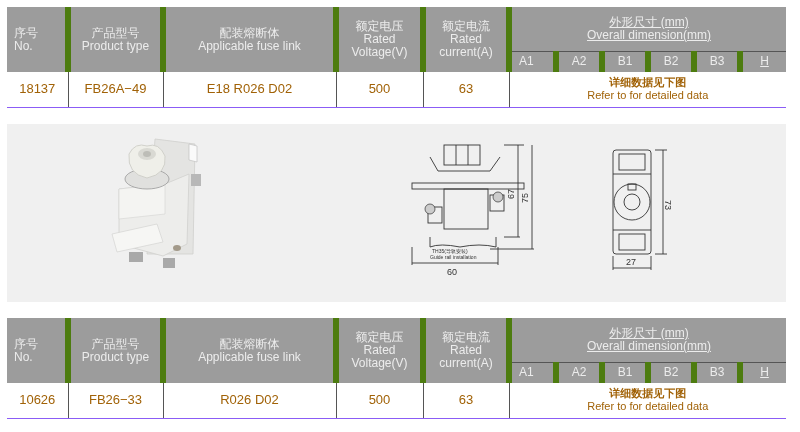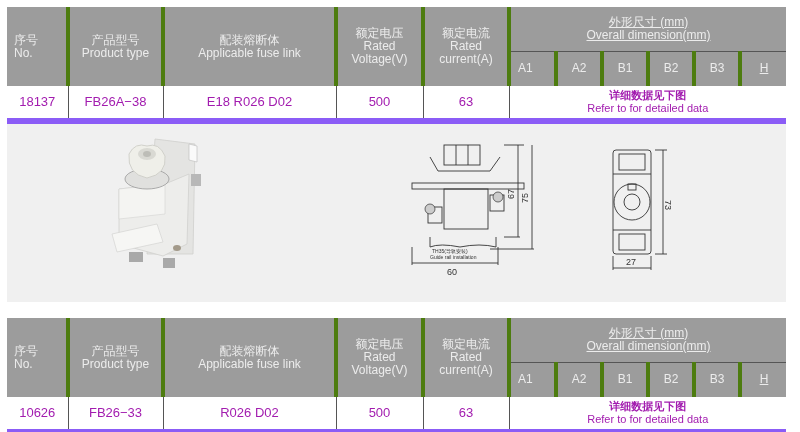--- a/index.html
+++ b/index.html
@@ -5,36 +5,36 @@
   * { box-sizing: border-box; margin: 0; padding: 0; }
   body {
     width: 800px; height: 432px; background: #ffffff; position: relative; overflow: hidden;
     font-family: "Liberation Sans", "DejaVu Sans", sans-serif; color: #222;
   }
   .spec-table {
     position: absolute; left: 7px; width: 779px; border-collapse: collapse; table-layout: fixed;
   }
   .spec-table th {
     background: #9c9c9c; color: #ececec; font-weight: normal; font-size: 12px; line-height: 13px;
-    border-left: 1px solid #555; border-right: 4px solid #4d7c0f; text-align: center; vertical-align: middle;
+    border-left: 1px solid #555; border-right: 6px solid #4d7c0f; text-align: center; vertical-align: middle;
   }
   .spec-table th:first-child { border-left: none; text-align: left; padding-left: 7px; }
   .spec-table th.last { border-right: none; text-decoration: underline; }
   .spec-table tr.sub th { border-top: 1px solid #555; font-size: 12px; }
   .spec-table tr.sub th + th { border-left: 1px solid #666; }
   .spec-table td {
-    background: #fff; font-size: 13px; text-align: center; vertical-align: middle; color: #a21caf;
-    border-left: 1px solid #555; border-bottom: 6px solid #8b5cf6; line-height: 14px;
+    background: #fff; font-size: 13px; text-align: center; vertical-align: middle; color: #a16207;
+    border-left: 1px solid #555; border-bottom: 1px solid #8b5cf6; line-height: 14px;
   }
   .spec-table td:first-child { border-left: none; }
   .spec-table td.note { font-size: 11px; line-height: 13px; text-align: center; }
   #table1 { top: 7px; }
   #table2 { top: 318px; }
   .head-row th { height: 44px; }
-  .sub th { height: 35px; }
+  .sub th { height: 21px; }
   .data-row td { height: 35px; }
 
   .image-panel {
     position: absolute; left: 7px; top: 124px; width: 779px; height: 178px; background: #f0f0f0;
   }
   .photo { position: absolute; left: 100px; top: 10px; width: 120px; height: 150px; }
   .drawing { position: absolute; }
   .dim-label { font-size: 9px; fill: #333; font-family: "Liberation Sans", sans-serif; }
   .tiny-label { font-size: 5px; fill: #333; font-family: "Liberation Sans", sans-serif; }
 </style>
@@ -67,21 +67,21 @@
   <tr class="sub">
     <th>A1</th>
     <th>A2</th>
     <th>B1</th>
     <th>B2</th>
     <th>B3</th>
     <th class="last">H</th>
   </tr>
   <tr class="data-row">
     <td>18137</td>
-    <td>FB26A−38</td>
+    <td>FB26A−49</td>
     <td>E18 R026 D02</td>
     <td>500</td>
     <td>63</td>
     <td colspan="6" class="note"><b>详细数据见下图</b><br><span>Refer to for detailed data</span></td>
   </tr>
 </tbody>
   </table>
 
 <div class="image-panel">
 

